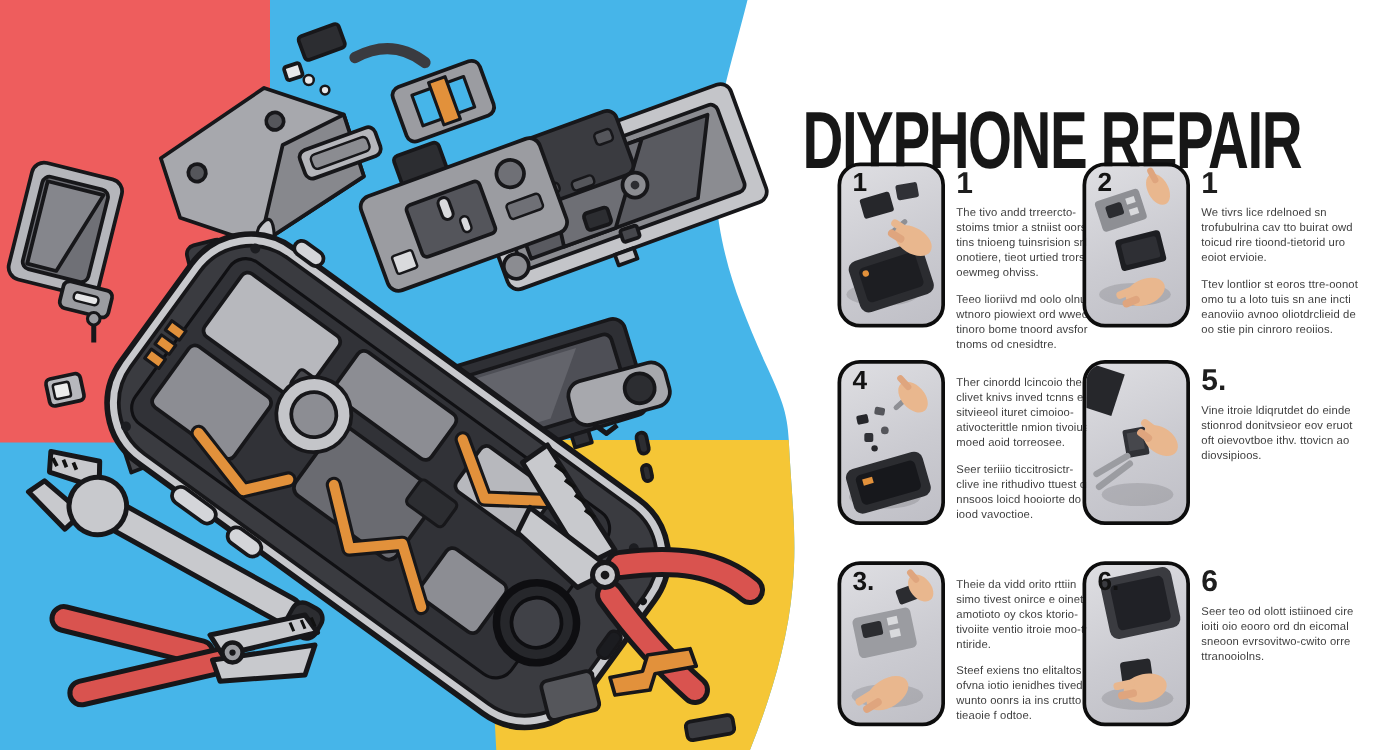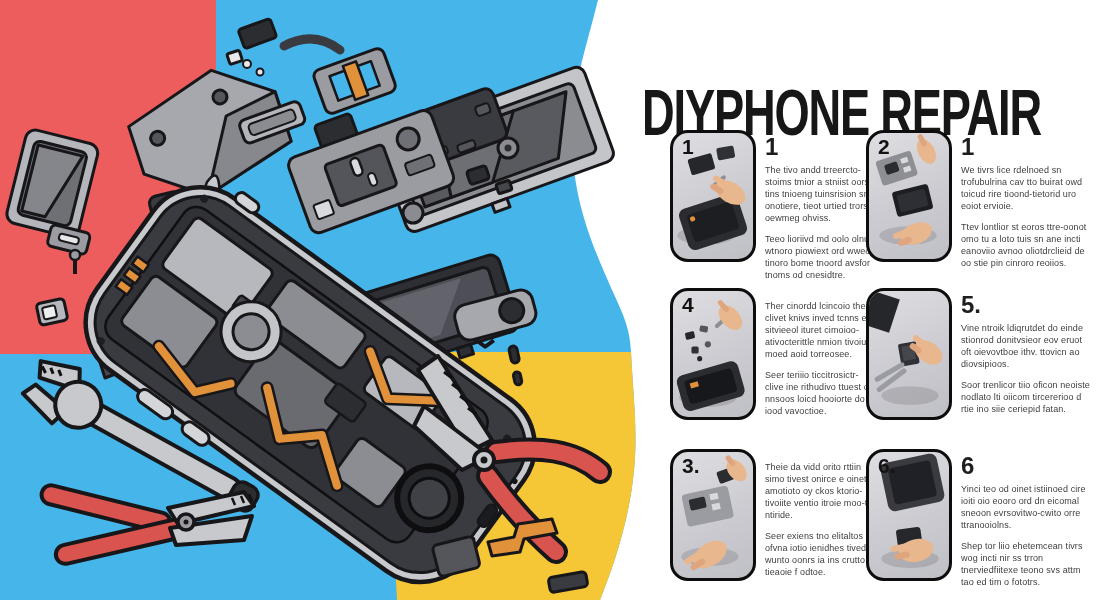--- a/index.html
+++ b/index.html
@@ -365,22 +365,21 @@
           </g>
         <g transform="translate(58,60) rotate(36)">
           <ellipse rx="15" ry="10" fill="#e9b78e"></ellipse>
           <rect x="-21" y="-7" width="15" height="6" rx="3" fill="#e9b78e"></rect>
           <rect x="-19" y="1" width="13" height="6" rx="3" fill="#dfa57e"></rect>
         </g>
       </svg>
     </div>
     <div class="stext">
       <div class="heading">5.</div>
-      <p class="para">Vine ntroik ldiqrutdet do einde stionrod donitvsieor eov eruot oft oievovtboe ithv. ttovicn ao diovsipioos.</p>
-      <p class="para">Soor trenlicor tiio oficon neoiste nodlato lti oiicom tircererioo d rtie ino siie ceriepid fatan.</p>
+      <p class="para">Vine itroie ldiqrutdet do einde stionrod donitvsieor eov eruot oft oievovtboe ithv. ttovicn ao diovsipioos.</p>
     </div>
   </div>
 
   <div class="step col1" id="step-3">
     <div class="thumb">
       <span class="badge">3.</span>
       <svg viewBox="0 0 78 124">
         <ellipse cx="36" cy="102" rx="28" ry="9" fill="rgba(0,0,0,.12)"></ellipse>
         <g transform="translate(8,42) rotate(-12)">
           <rect width="46" height="32" rx="4" fill="#9b9ca1"></rect>
@@ -398,21 +397,21 @@
         <g transform="translate(36,100) rotate(-32)">
           <ellipse rx="18" ry="11" fill="#e9b78e"></ellipse>
           <rect x="-25" y="-9" width="18" height="6" rx="3" fill="#e9b78e"></rect>
           <rect x="-23" y="-1" width="16" height="6" rx="3" fill="#dfa57e"></rect>
         </g>
       </svg>
     </div>
     <div class="stext">
       <div class="heading"></div>
       <p class="para">Theie da vidd orito rttiin simo tivest onirce e oinet amotioto oy ckos ktorio-tivoiite ventio itroie moo-tn ntiride.</p>
-      <p class="para">Seer exiens tno elitaltos ofvna iotio ienidhes tived wunto oonrs ia ins crutto tieaoie f odtoe.</p>
+      <p class="para">Steef exiens tno elitaltos ofvna iotio ienidhes tived wunto oonrs ia ins crutto tieaoie f odtoe.</p>
     </div>
   </div>
 
   <div class="step col2" id="step-6">
     <div class="thumb">
       <span class="badge">6.</span>
       <svg viewBox="0 0 78 124">
         <ellipse cx="40" cy="104" rx="28" ry="9" fill="rgba(0,0,0,.12)"></ellipse>
         <g transform="translate(10,12) rotate(-12)">
           <rect width="56" height="48" rx="7" fill="#3a3b40"></rect>
@@ -423,18 +422,17 @@
           </g>
         <g transform="translate(46,96) rotate(-12)">
           <ellipse rx="17" ry="11" fill="#e9b78e"></ellipse>
           <rect x="-24" y="-9" width="17" height="6" rx="3" fill="#e9b78e"></rect>
           <rect x="-22" y="-1" width="15" height="6" rx="3" fill="#dfa57e"></rect>
         </g>
       </svg>
     </div>
     <div class="stext">
       <div class="heading">6</div>
-      <p class="para">Yinci teo od oinet istiinoed cire ioiti oio eooro ord dn eicomal sneoon evrsovitwo-cwito orre ttranooiolns.</p>
-      <p class="para">Shep tor liio ehetemcean tivrs wog incti nir ss trron tnerviedfiitexe teono svs attm tao ed tim o fototrs.</p>
+      <p class="para">Seer teo od olott istiinoed cire ioiti oio eooro ord dn eicomal sneoon evrsovitwo-cwito orre ttranooiolns.</p>
     </div>
   </div>
 
 </div>
 
 </body></html>

